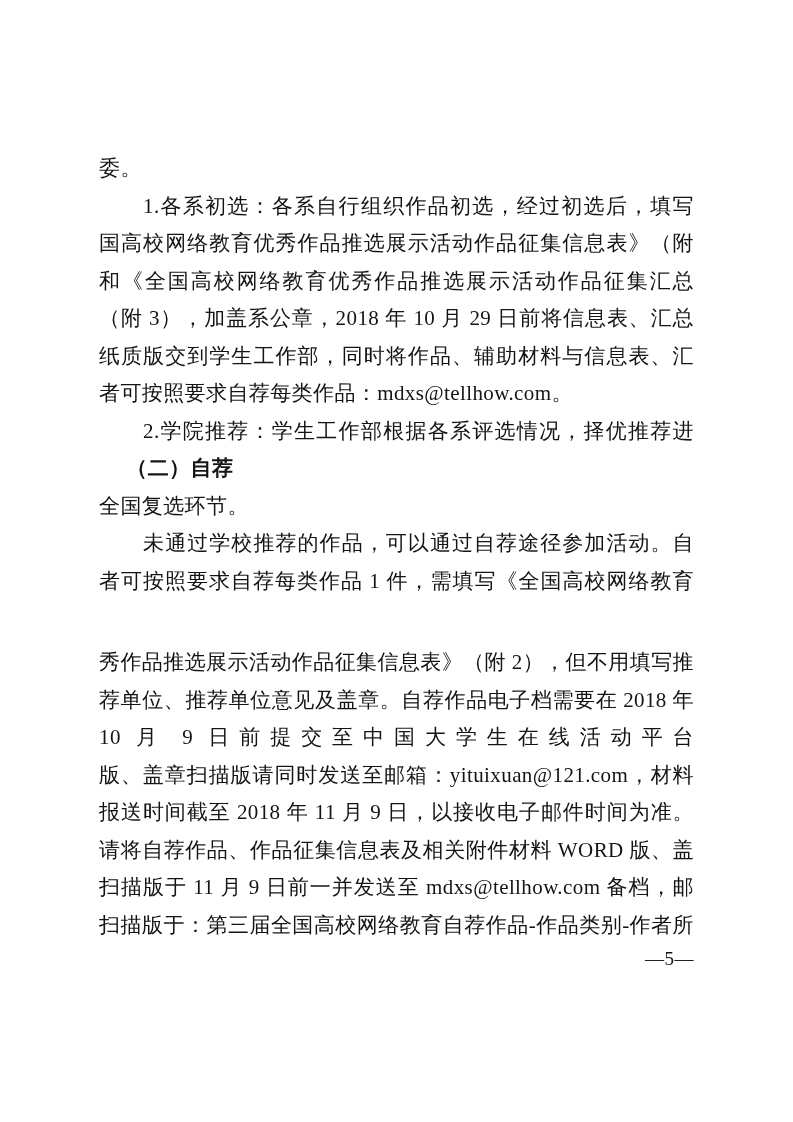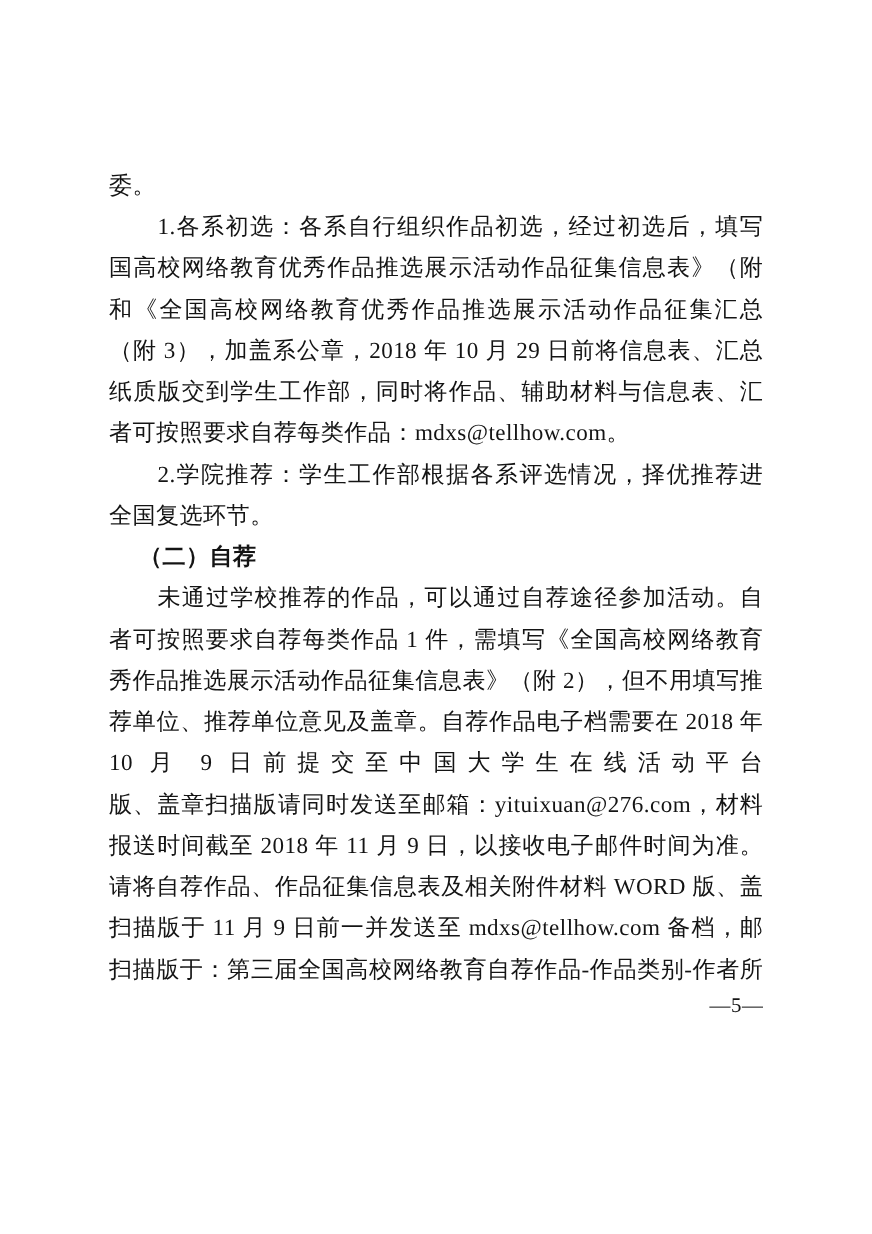--- a/index.html
+++ b/index.html
@@ -52,27 +52,27 @@
 <div class="page">
   <div class="text-block" id="lines-container">
       <div class="line" style="text-indent: 0em;">委。</div>
       <div class="line justify" style="text-indent: 2.1em;">1.各系初选：各系自行组织作品初选，经过初选后，填写《全</div>
       <div class="line justify" style="text-indent: 0em;">国高校网络教育优秀作品推选展示活动作品征集信息表》（附 2）</div>
       <div class="line justify" style="text-indent: 0em;">和《全国高校网络教育优秀作品推选展示活动作品征集汇总表》</div>
       <div class="line justify" style="text-indent: 0em;">（附 3），加盖系公章，2018 年 10 月 29 日前将信息表、汇总表</div>
       <div class="line justify" style="text-indent: 0em;">纸质版交到学生工作部，同时将作品、辅助材料与信息表、汇总</div>
       <div class="line" style="text-indent: 0em;">者可按照要求自荐每类作品：mdxs@tellhow.com。</div>
       <div class="line justify" style="text-indent: 2.1em;">2.学院推荐：学生工作部根据各系评选情况，择优推荐进入</div>
+      <div class="line heading" style="text-indent: 1.3em;">（二）自荐</div>
       <div class="line" style="text-indent: 0em;">全国复选环节。</div>
-      <div class="line heading" style="text-indent: 1.3em;">（二）自荐</div>
       <div class="line justify" style="text-indent: 2.1em;">未通过学校推荐的作品，可以通过自荐途径参加活动。自荐</div>
       <div class="line justify" style="text-indent: 0em;">者可按照要求自荐每类作品 1 件，需填写《全国高校网络教育优</div>
-      <div class="line justify" style="text-indent: 0em;">秀作品推选展示活动作品征集信息表》（附 2），但不用填写推</div>
+      <div class="line justify" style="text-indent: 0em; margin-top: 44px;">秀作品推选展示活动作品征集信息表》（附 2），但不用填写推</div>
       <div class="line justify" style="text-indent: 0em;">荐单位、推荐单位意见及盖章。自荐作品电子档需要在 2018 年</div>
       <div class="line justify" style="text-indent: 0em;">10 月 9 日前提交至中国大学生在线活动平台</div>
-      <div class="line justify" style="text-indent: 0em;">版、盖章扫描版请同时发送至邮箱：yituixuan@276.com，材料</div>
+      <div class="line justify" style="text-indent: 0em;">版、盖章扫描版请同时发送至邮箱：yituixuan@121.com，材料</div>
       <div class="line justify" style="text-indent: 0em;">报送时间截至 2018 年 11 月 9 日，以接收电子邮件时间为准。另</div>
       <div class="line justify" style="text-indent: 0em;">请将自荐作品、作品征集信息表及相关附件材料 WORD 版、盖章</div>
       <div class="line justify" style="text-indent: 0em;">扫描版于 11 月 9 日前一并发送至 mdxs@tellhow.com 备档，邮件</div>
       <div class="line justify" style="text-indent: 0em;">扫描版于：第三届全国高校网络教育自荐作品-作品类别-作者所</div>
     </div>
   <div class="page-number">—5—</div>
 </div>
 
 </body></html>

